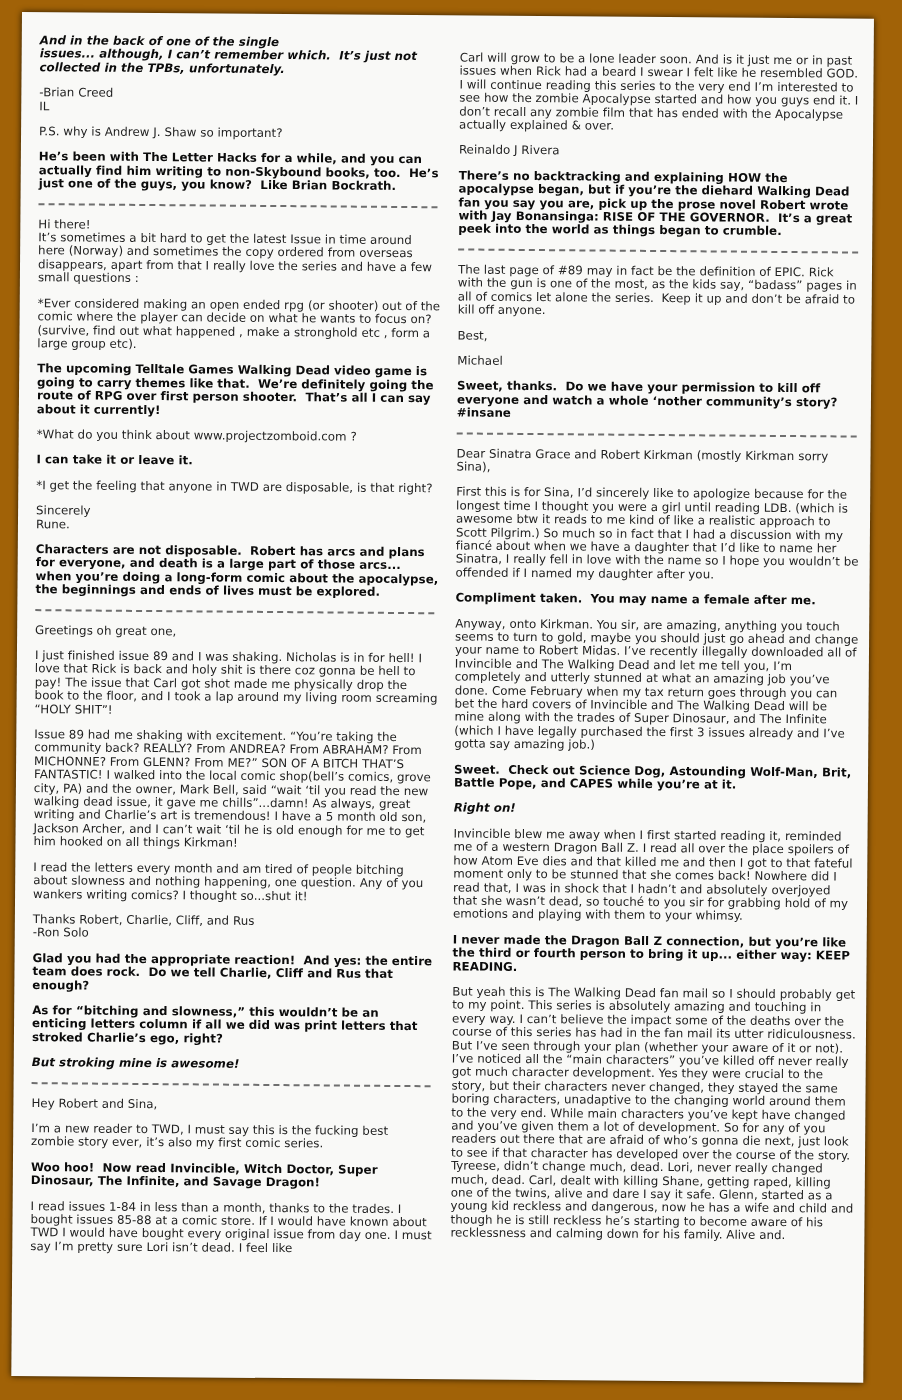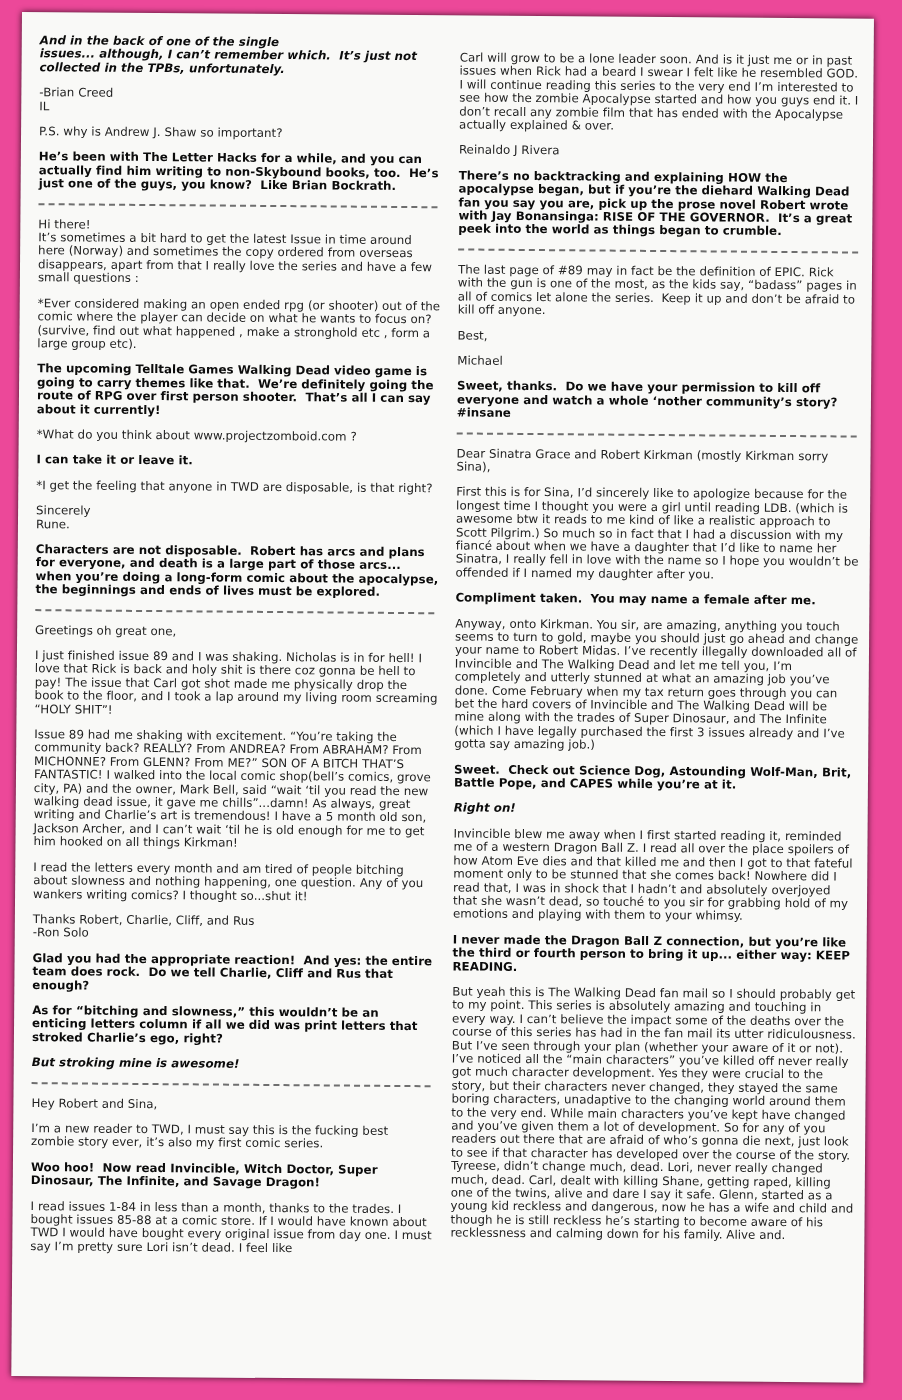--- a/index.html
+++ b/index.html
@@ -8,21 +8,21 @@
     background: #0a0a0a;
     width: 902px;
     height: 1400px;
     overflow: hidden;
     font-family: "DejaVu Sans", "Liberation Sans", sans-serif;
   }
   .stage {
     position: relative;
     width: 902px;
     height: 1400px;
-    background: #ec4899;
+    background: #a16207;
   }
   .paper {
     position: absolute;
     left: 22px;
     top: 12px;
     width: 852px;
     height: 1364px;
     background: #f9f9f7;
     transform: rotate(0.45deg);
     transform-origin: 0 0;

